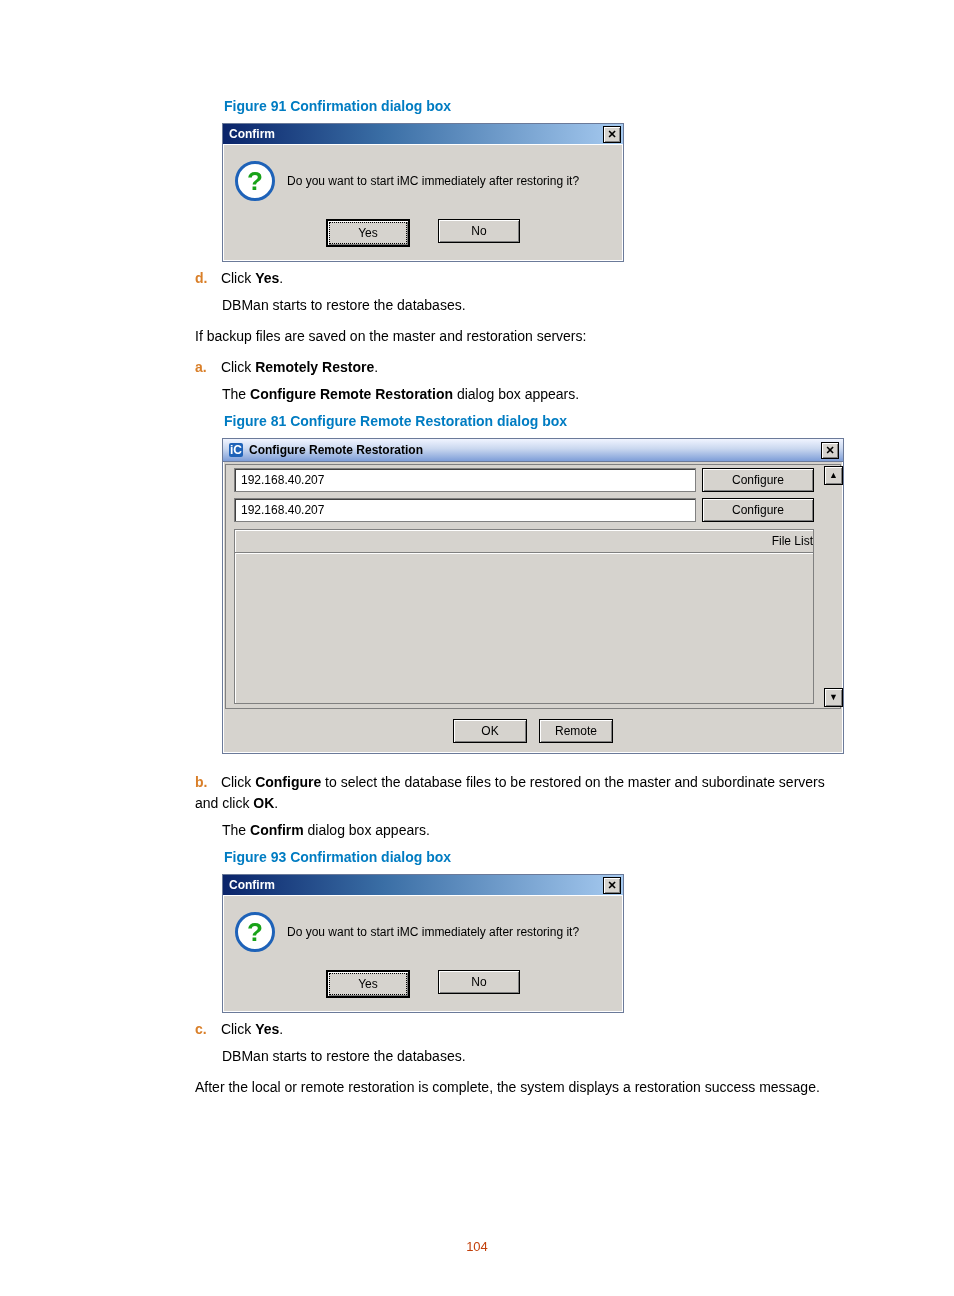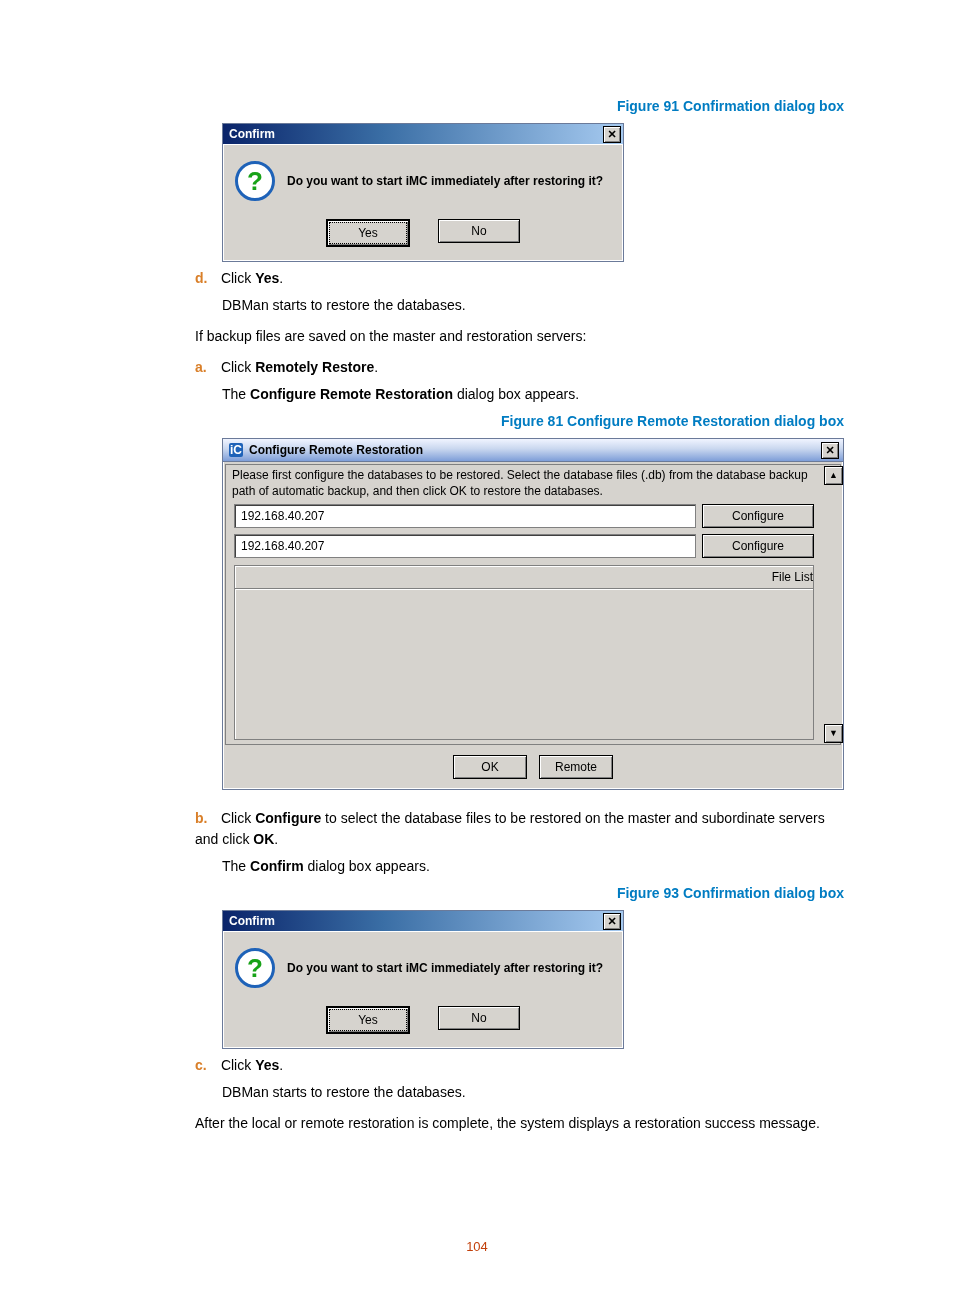--- a/index.html
+++ b/index.html
@@ -11,21 +11,20 @@
     width: 954px;
     height: 1296px;
     box-sizing: border-box;
     padding: 90px 110px 0 195px;
     line-height: 1.5;
   }
   .figure-caption {
     color: #007cc2;
     font-weight: bold;
     margin: 6px 0 6px 29px;
-    text-align: right;
   }
   .step-line { margin: 6px 0 6px 0; }
   .step-letter { color: #d97f29; font-weight: bold; display:inline-block; width:22px; }
   .substep-line { margin: 6px 0 6px 27px; }
   .plain-line { margin: 10px 0; }
   b { font-weight: bold; }
   .center-footer { position:absolute; bottom:40px; left:0; width:954px; text-align:center; font-size:13px; color:#c2410c; }
 
   
   .dialog-frame { border:1px solid #6b7a99; background:#d6d3ce; margin-left:27px; width:400px; box-shadow: 0 0 0 1px #fff inset; }
@@ -43,21 +42,21 @@
     font-family:Arial;font-size:11px;font-weight:bold;color:#000;line-height:1;
     box-shadow: inset 1px 1px 0 #fff, inset -1px -1px 0 #808080;
   }
   .dialog-body { padding: 16px 12px 12px 12px; display:flex; align-items:center; gap:12px; }
   .qicon {
     width:34px;height:34px;border-radius:50%;
     border:3px solid #1e62b8;background:#fff;
     display:flex;align-items:center;justify-content:center;
     color:#18a218;font-size:26px;font-weight:bold;flex-shrink:0;
   }
-  .dialog-msg { font-size:12px;font-weight:bold; }
+  .dialog-msg { font-size:12px; }
   .dialog-buttons { display:flex; justify-content:center; gap:28px; padding: 6px 0 14px 0; }
   .win-btn {
     width:80px;height:22px;
     background:#d6d3ce;
     border:1px solid #000;
     font-size:12px;
     box-shadow: inset 1px 1px 0 #fff, inset -1px -1px 0 #808080;
     display:flex;align-items:center;justify-content:center;
   }
   .win-btn.default { outline:1px dotted #000; outline-offset:-4px; border:2px solid #000; height:24px; box-shadow: inset 1px 1px 0 #fff, inset -1px -1px 0 #808080;}
@@ -153,21 +152,20 @@
 <div class="figure-caption">Figure 81 Configure Remote Restoration dialog box</div>
 <div class="dialog-frame large">
   <div class="dialog-titlebar">
     <span class="title-icon">iC</span>
     <span>Configure Remote Restoration</span>
     <span class="spacer"></span>
     <span class="close-btn">✕</span>
   </div>
   <div class="large-outer-relative">
     <div class="large-body" style="padding-right:18px;">
-      <div class="instr">Please first configure the databases to be restored. Select the database files (.db) from the database backup path of automatic backup, and then click OK to restore the databases.</div>
       <div class="row">
         <div class="ip-box">192.168.40.207</div>
         <div class="cfg-btn">Configure</div>
       </div>
       <div class="row">
         <div class="ip-box">192.168.40.207</div>
         <div class="cfg-btn">Configure</div>
       </div>
       <div class="file-list-hdr">File List</div>
       <div class="file-list-box"></div>

